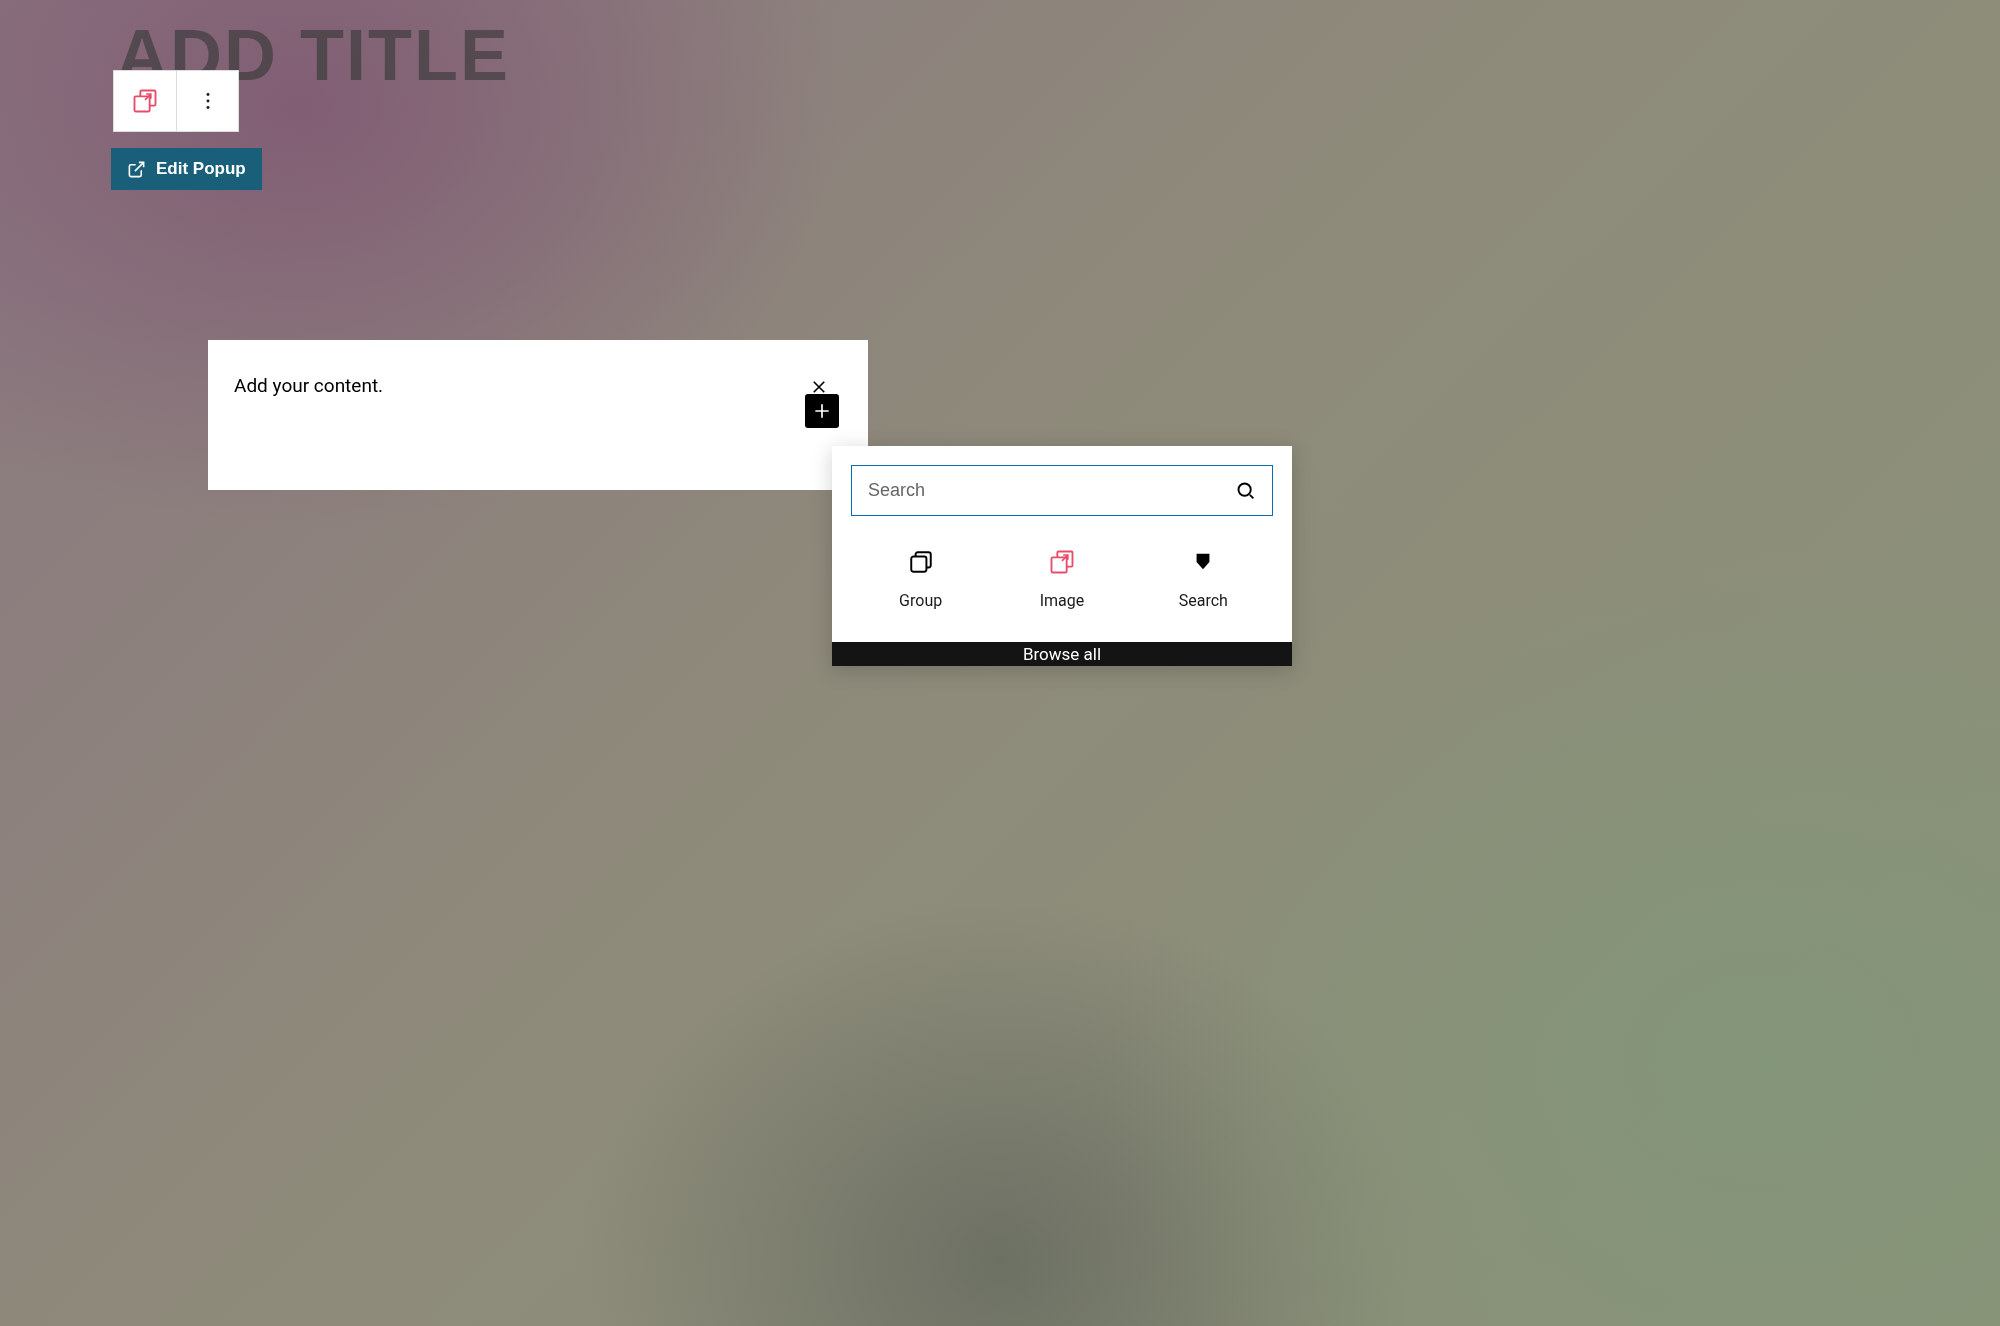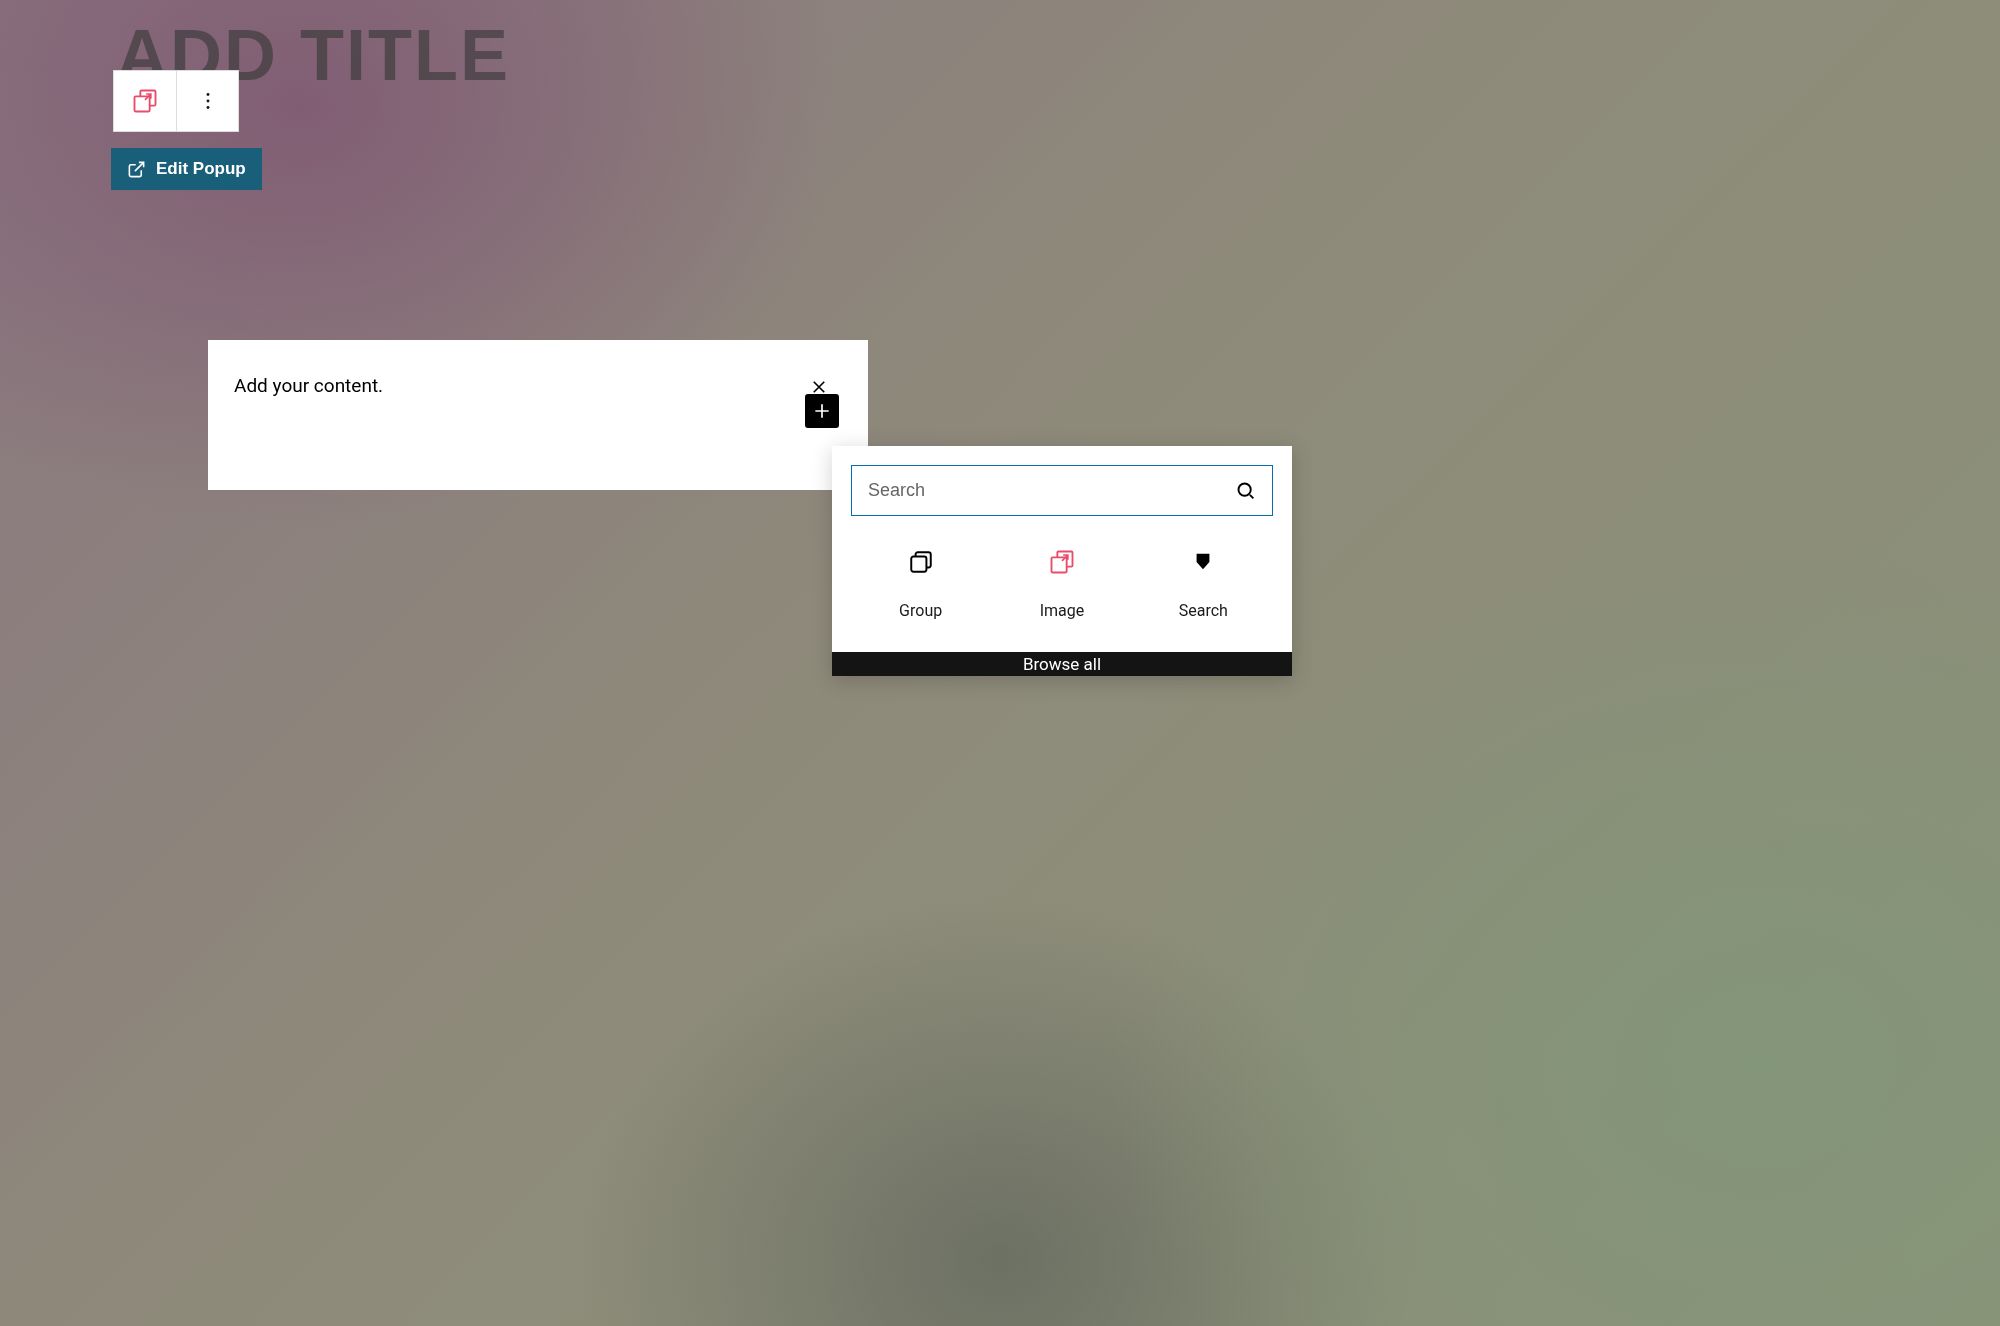--- a/index.html
+++ b/index.html
@@ -140,21 +140,21 @@
   .inserter-grid {
     display: grid;
     grid-template-columns: repeat(3, 1fr);
     padding: 4px 18px 24px 18px;
     row-gap: 34px;
   }
   .inserter-item {
     display: flex;
     flex-direction: column;
     align-items: center;
-    gap: 24px;
+    gap: 14px;
     cursor: pointer;
     padding: 8px 0;
   }
   .inserter-item .ic {
     width: 30px;
     height: 30px;
     display: flex;
     align-items: center;
     justify-content: center;
   }

